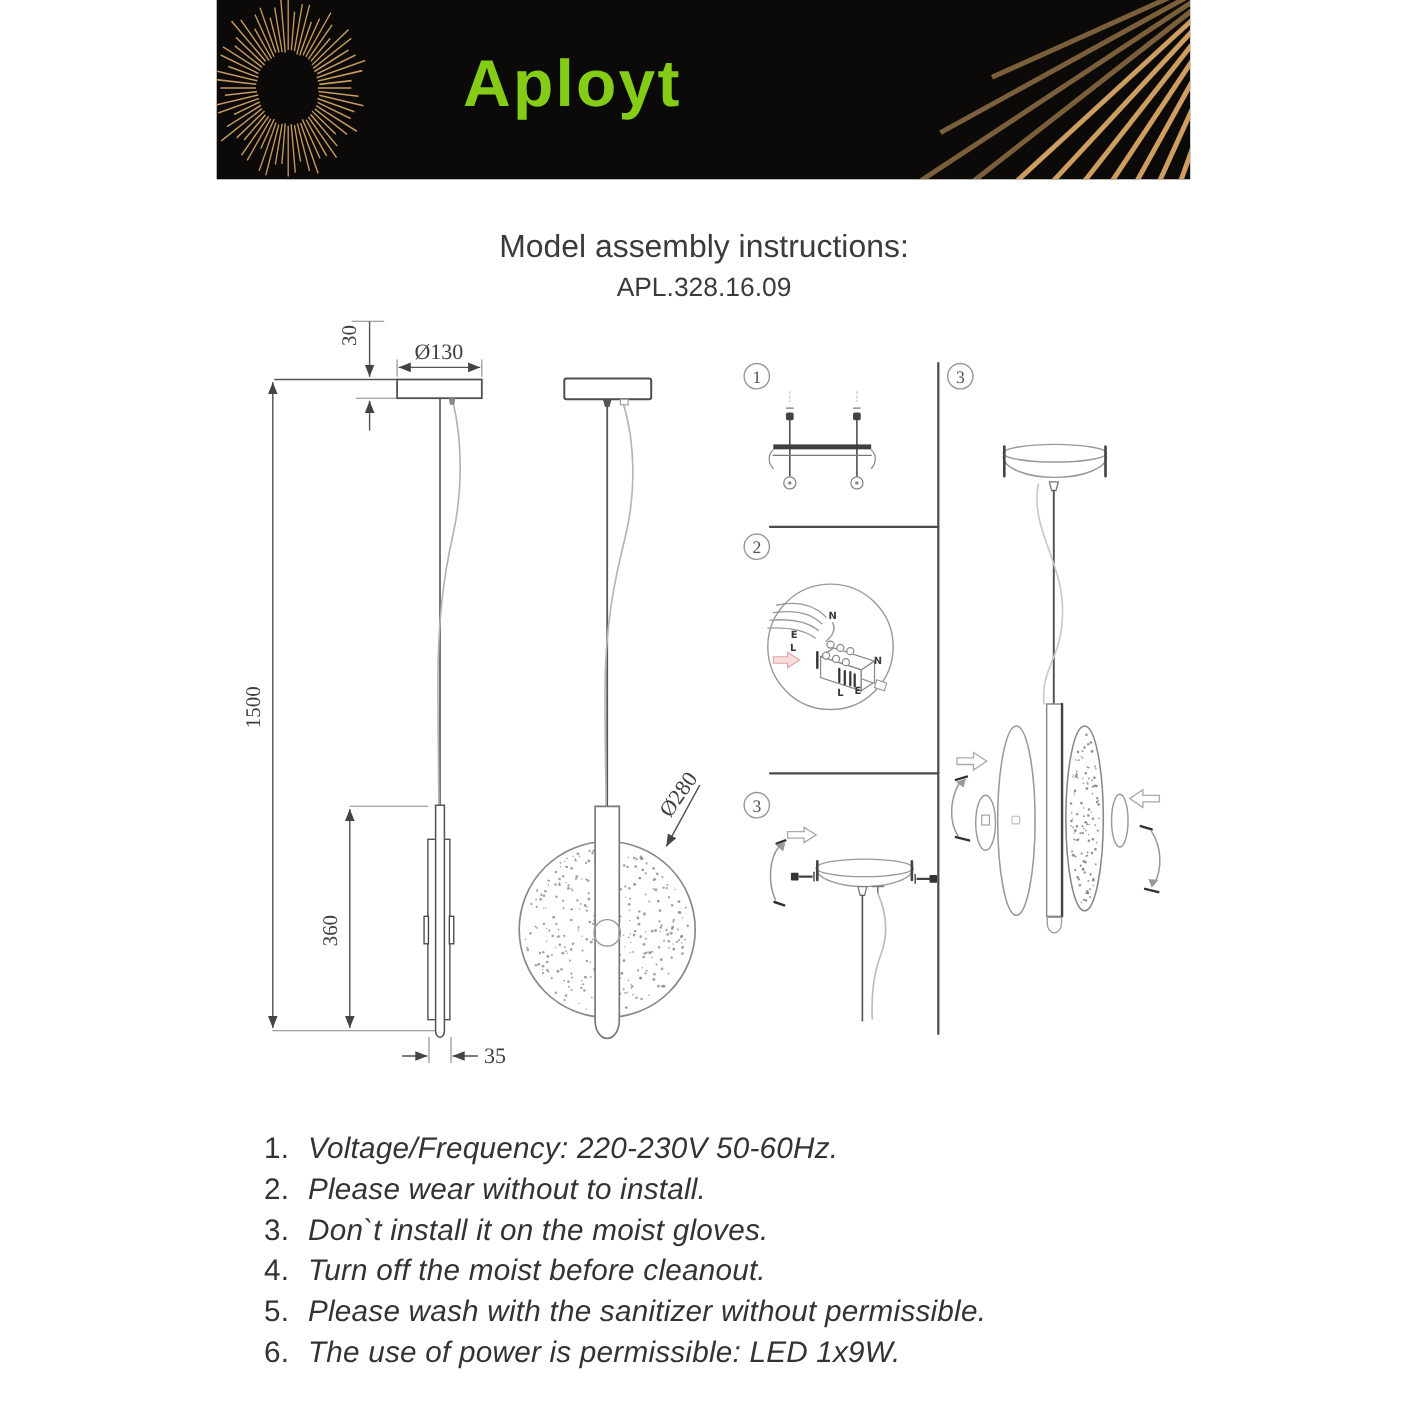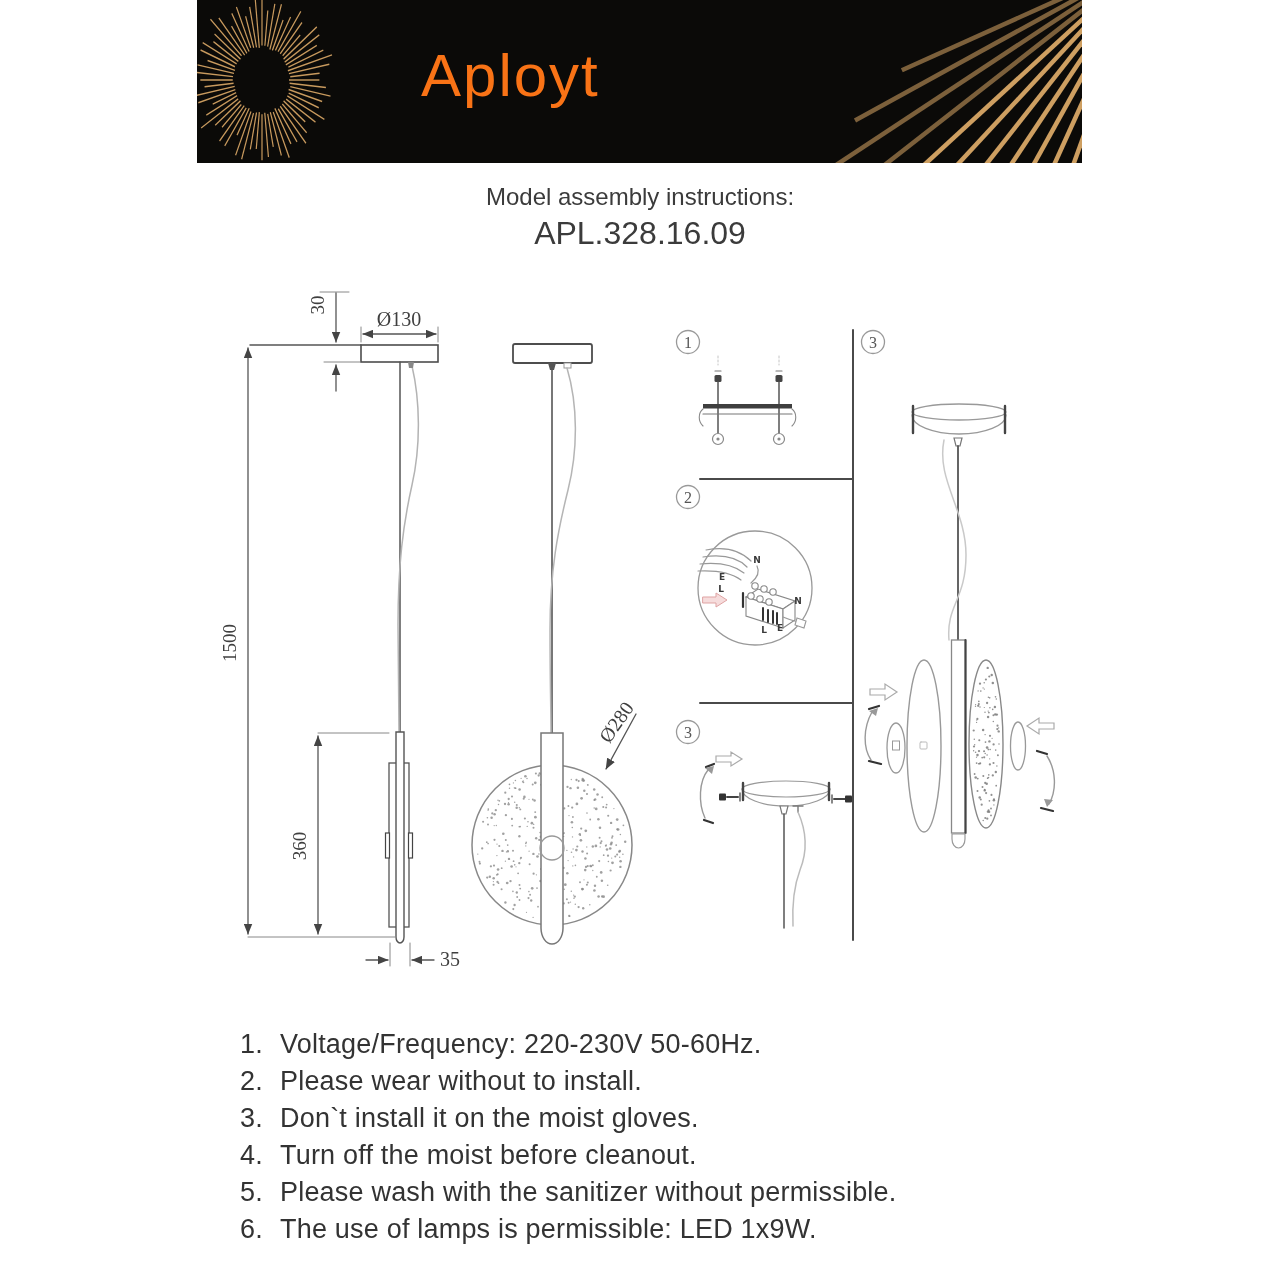--- a/index.html
+++ b/index.html
@@ -1,33 +1,33 @@
 <!DOCTYPE html>
 <html><head>
 <meta charset="utf-8">
 <style>
   html,body{margin:0;padding:0;background:#ffffff;}
   #page{position:relative;width:1280px;height:1280px;background:#ffffff;overflow:hidden;
         font-family:"Liberation Sans", sans-serif;}
   .banner{position:absolute;left:197px;top:0;width:885px;height:163px;background:#0b0a08;overflow:hidden;}
   .banner svg{position:absolute;left:0;top:0;}
   .brand{position:absolute;left:224px;top:26px;font-size:60px;line-height:100px;height:100px;
-         color:#f97316;letter-spacing:2px;font-weight:400;text-align:center;}
+         color:#84cc16;letter-spacing:2px;font-weight:700;text-align:center;}
   .title-block{position:absolute;left:0;top:178px;width:1280px;text-align:center;color:#3b3b3b;}
-  .title-line1{font-size:24px;line-height:37px;}
-  .title-line2{font-size:32px;line-height:36px;}
+  .title-line1{font-size:29px;line-height:37px;margin-top:29px;}
+  .title-line2{font-size:24px;line-height:36px;}
   #diagram{position:absolute;left:0;top:0;pointer-events:none;}
   .dim-text{font-family:"Liberation Serif", serif;font-size:19px;fill:#3f3f3f;}
   .dim-text-lg{font-family:"Liberation Serif", serif;font-size:20px;fill:#3f3f3f;}
   .badge-num{font-family:"Liberation Serif", serif;font-size:16px;fill:#555;}
   .wire-label{font-family:"DejaVu Sans", sans-serif;font-size:9px;font-weight:bold;fill:#3a3a3a;}
   .instructions{position:absolute;left:240px;top:1026px;width:830px;color:#333;}
   .instr-row{display:flex;align-items:flex-start;line-height:37px;font-size:27px;letter-spacing:0.2px;}
   .instr-num{width:40px;flex:0 0 40px;}
-  .instr-text{flex:1;}
+  .instr-text{flex:1;font-style:italic;}
 </style>
 </head>
 <body>
 
 <div id="page">
 
   <div class="banner">
     <svg width="885" height="163" viewBox="0 0 885 163">
       <g id="sunburst" transform="translate(65,80) scale(1,1.18)">
           <line x1="27.00013696146204" y1="0" x2="57.36611613601731" y2="0" stroke="#d9a766" stroke-width="1.2" opacity="0.92"></line>
@@ -802,17 +802,17 @@
     <div class="instr-row">
       <span class="instr-num">4.</span>
       <span class="instr-text">Turn off the moist before cleanout.</span>
     </div>
     <div class="instr-row">
       <span class="instr-num">5.</span>
       <span class="instr-text">Please wash with the sanitizer without permissible.</span>
     </div>
     <div class="instr-row">
       <span class="instr-num">6.</span>
-      <span class="instr-text">The use of lamps is permissible: LED 1x9W.</span>
+      <span class="instr-text">The use of power is permissible: LED 1x9W.</span>
     </div>
   </div>
 
 </div>
 
 </body></html>

